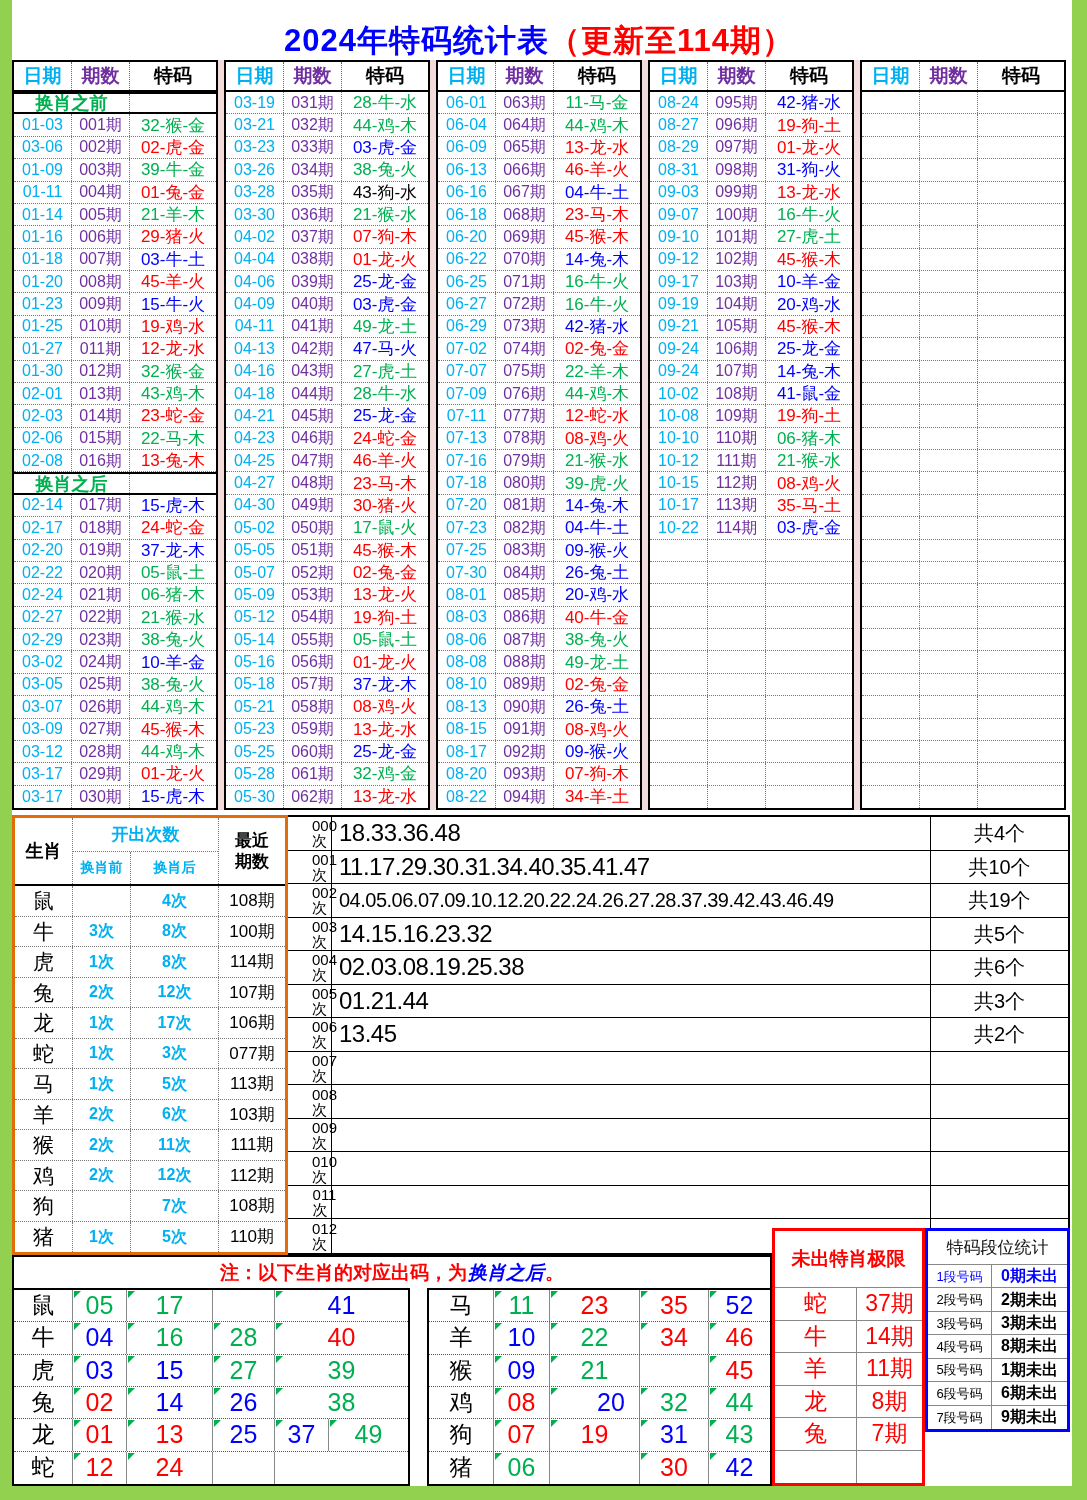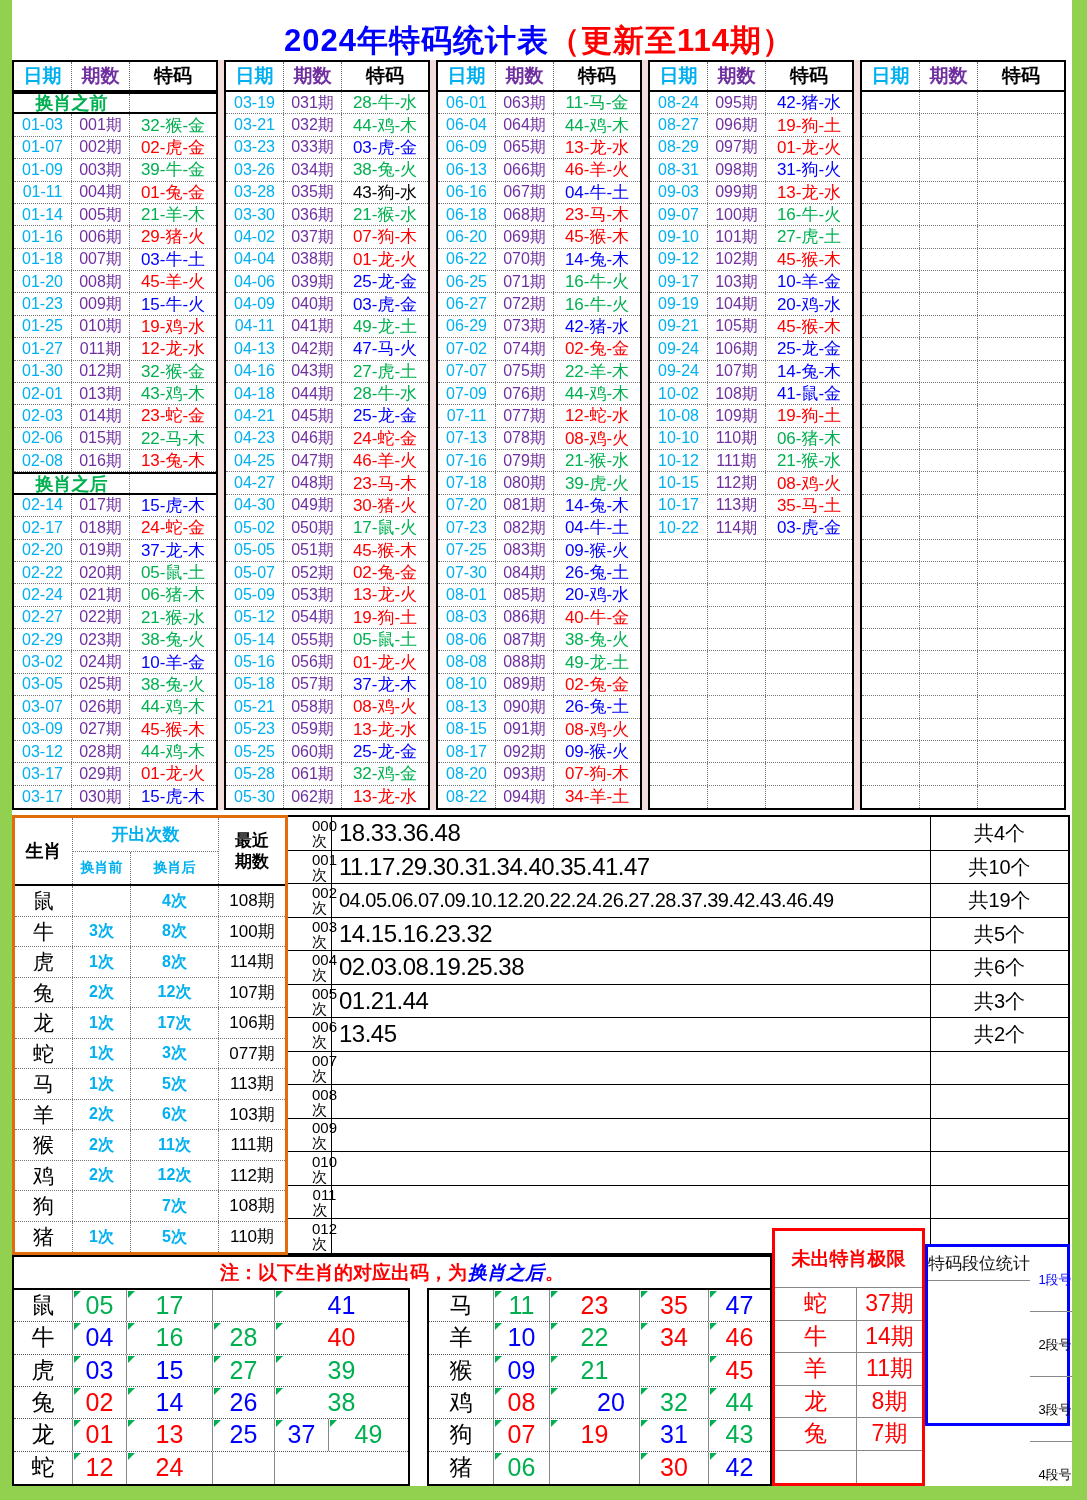--- a/index.html
+++ b/index.html
@@ -66,21 +66,21 @@
   
   .redbox{position:absolute;left:772px;top:1228px;width:153px;height:258px;border:3px solid #FF0000;box-sizing:border-box;background:#fff;display:flex;flex-direction:column;}
   .rb-title{height:56px;flex:none;display:flex;align-items:center;justify-content:center;color:#FF0000;font-size:19px;font-weight:bold;border-bottom:1px solid #888;}
   .rb-body{flex:1;display:grid;grid-auto-rows:1fr;}
   .rb-row{display:grid;grid-template-columns:82px 1fr;border-bottom:1px solid #888;}
   .rb-row:last-child{border-bottom:none;}
   .rb-row>div{display:flex;align-items:center;justify-content:center;color:#FF0000;font-size:23px;line-height:1;}
   .rb-row>div:first-child{border-right:1px solid #888;}
 
   
-  .bluebox{position:absolute;left:925px;top:1228px;width:145px;height:182px;border:3px solid #0000FF;box-sizing:border-box;background:#fff;display:flex;flex-direction:row;margin-top:16px;}
+  .bluebox{position:absolute;left:925px;top:1228px;width:145px;height:204px;border:3px solid #0000FF;box-sizing:border-box;background:#fff;display:flex;flex-direction:column;}
   .bb-title{height:33px;flex:none;display:flex;align-items:center;justify-content:center;font-size:17px;color:#111;border-bottom:1px solid #888;}
   .bb-body{flex:1;display:grid;grid-auto-rows:1fr;}
   .bb-row{display:grid;grid-template-columns:64px 1fr;border-bottom:1px solid #888;text-align:center;}
   .bb-row:last-child{border-bottom:none;}
   .bb-label{display:flex;align-items:center;justify-content:center;font-size:13px;border-right:1px solid #888;line-height:1;}
   .bb-value{display:flex;align-items:center;justify-content:center;font-size:16px;font-weight:bold;line-height:1;}
   .bb-row.hl .bb-label,.bb-row.hl .bb-value{color:#0000FF;}
 
   .strip-right{position:absolute;left:1072px;top:0;width:15px;height:1500px;background:#92D050;}
   .strip-bottom{position:absolute;left:0;top:1486px;width:1087px;height:14px;background:#92D050;}
@@ -106,21 +106,21 @@
           <div class="g-row section">
             <div class="sec-label">换肖之前</div>
             <div></div>
           </div>
           <div class="g-row">
             <div class="g-cell date">01-03</div>
             <div class="g-cell period">001期</div>
             <div class="g-cell code" style="color: rgb(0, 176, 80);">32-猴-金</div>
           </div>
           <div class="g-row">
-            <div class="g-cell date">01-07</div>
+            <div class="g-cell date">03-06</div>
             <div class="g-cell period">002期</div>
             <div class="g-cell code" style="color: rgb(255, 0, 0);">02-虎-金</div>
           </div>
           <div class="g-row">
             <div class="g-cell date">01-09</div>
             <div class="g-cell period">003期</div>
             <div class="g-cell code" style="color: rgb(0, 176, 80);">39-牛-金</div>
           </div>
           <div class="g-row">
             <div class="g-cell date">01-11</div>
@@ -1151,21 +1151,21 @@
         <div class="zn-cell"></div>
         <div class="zn-cell"></div>
       </div>
     </div>
   <div class="zn-table zn-right" id="zn-right">
       <div class="zn-row" style="grid-template-columns: 64px 56px 90px 69px 1fr;">
         <div class="zn-label">马</div>
         <div class="zn-cell tri" style="color: rgb(0, 176, 80);">11</div>
         <div class="zn-cell tri" style="color: rgb(255, 0, 0);">23</div>
         <div class="zn-cell tri" style="color: rgb(255, 0, 0);">35</div>
-        <div class="zn-cell tri" style="color: rgb(0, 0, 255);">47</div>
+        <div class="zn-cell tri" style="color: rgb(0, 0, 255);">52</div>
       </div>
       <div class="zn-row" style="grid-template-columns: 64px 56px 90px 69px 1fr;">
         <div class="zn-label">羊</div>
         <div class="zn-cell tri" style="color: rgb(0, 0, 255);">10</div>
         <div class="zn-cell tri" style="color: rgb(0, 176, 80);">22</div>
         <div class="zn-cell tri" style="color: rgb(255, 0, 0);">34</div>
         <div class="zn-cell tri" style="color: rgb(255, 0, 0);">46</div>
       </div>
       <div class="zn-row" style="grid-template-columns: 64px 56px 90px 69px 1fr;">
         <div class="zn-label">猴</div>

